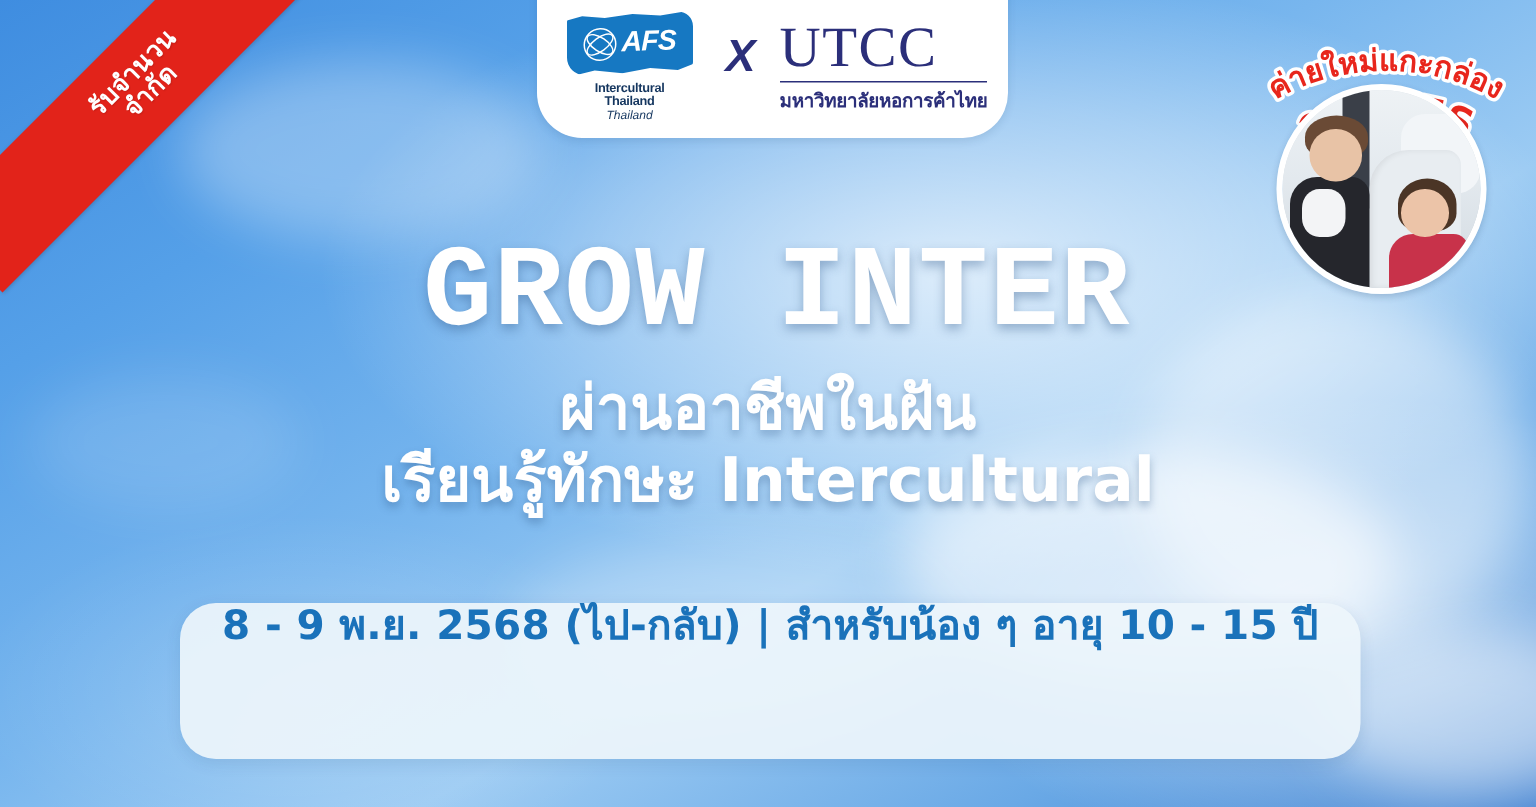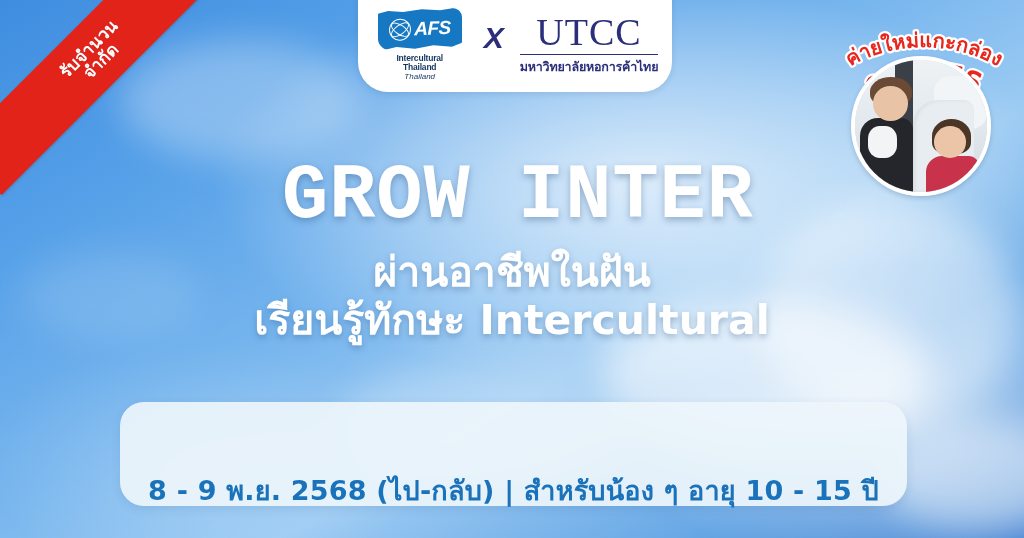--- a/index.html
+++ b/index.html
@@ -64,21 +64,21 @@
     content:"";position:absolute;left:50%;top:50%;width:19px;height:8px;
     border:1.3px solid #fff;border-radius:50%;
     transform:translate(-50%,-50%) rotate(35deg);
   }
   .afs-globe:after{transform:translate(-50%,-50%) rotate(-35deg);}
   .afs-word{color:#fff;font-weight:bold;font-size:19px;letter-spacing:-.5px;font-style:italic;}
   .afs-sub{margin-top:5px;text-align:center;line-height:1.12;}
   .afs-sub .s1,.afs-sub .s2{display:block;color:#15365f;font-weight:bold;font-size:8.5px;letter-spacing:-.2px;}
   .afs-sub .s3{display:block;color:#15365f;font-style:italic;font-size:8px;}
   .x-mark{color:#2b2f7a;font-weight:bold;font-size:30px;font-style:italic;padding:0 2px 14px 2px;}
-  .utcc-block{display:flex;flex-direction:column;align-items:center;}
+  .utcc-block{display:flex;flex-direction:column;}
   .utcc-word{
     color:#2b2f7a;font-size:38px;line-height:1;letter-spacing:1px;font-weight:normal;
     font-family:"Liberation Serif","DejaVu Serif",serif;
   }
   .utcc-rule{width:100%;height:1.4px;background:#2b2f7a;margin:3px 0 2px;}
   .utcc-sub{color:#2b2f7a;font-size:12.5px;font-weight:bold;font-family:"DejaVu Sans",sans-serif;letter-spacing:-.2px;}
 
   
   .badge{position:absolute;left:845px;top:14px;width:158px;height:172px;}
   .badge-arc{
@@ -124,21 +124,21 @@
     text-shadow:0 3px 6px rgba(40,80,130,.35);
     font-family:"DejaVu Sans","Liberation Sans",sans-serif;
   }
   .subhead div{display:block;}
 
   
   .infobox{
     position:absolute;left:120px;top:402px;width:787px;height:104px;
     background:rgba(237,245,251,.93);border-radius:24px;
     box-shadow:0 3px 10px rgba(20,60,110,.10);
-    display:flex;flex-direction:column;align-items:center;justify-content:flex-end;gap:6px;
+    display:flex;flex-direction:column;align-items:center;justify-content:flex-start;gap:6px;
     box-sizing:border-box;
   }
   .infobox .line{
     color:#1a72ba;font-weight:bold;font-size:27px;line-height:1.15;letter-spacing:.2px;
     font-family:"DejaVu Sans","Liberation Sans",sans-serif;white-space:nowrap;
   }
 </style>
 </head>
 <body>
 

